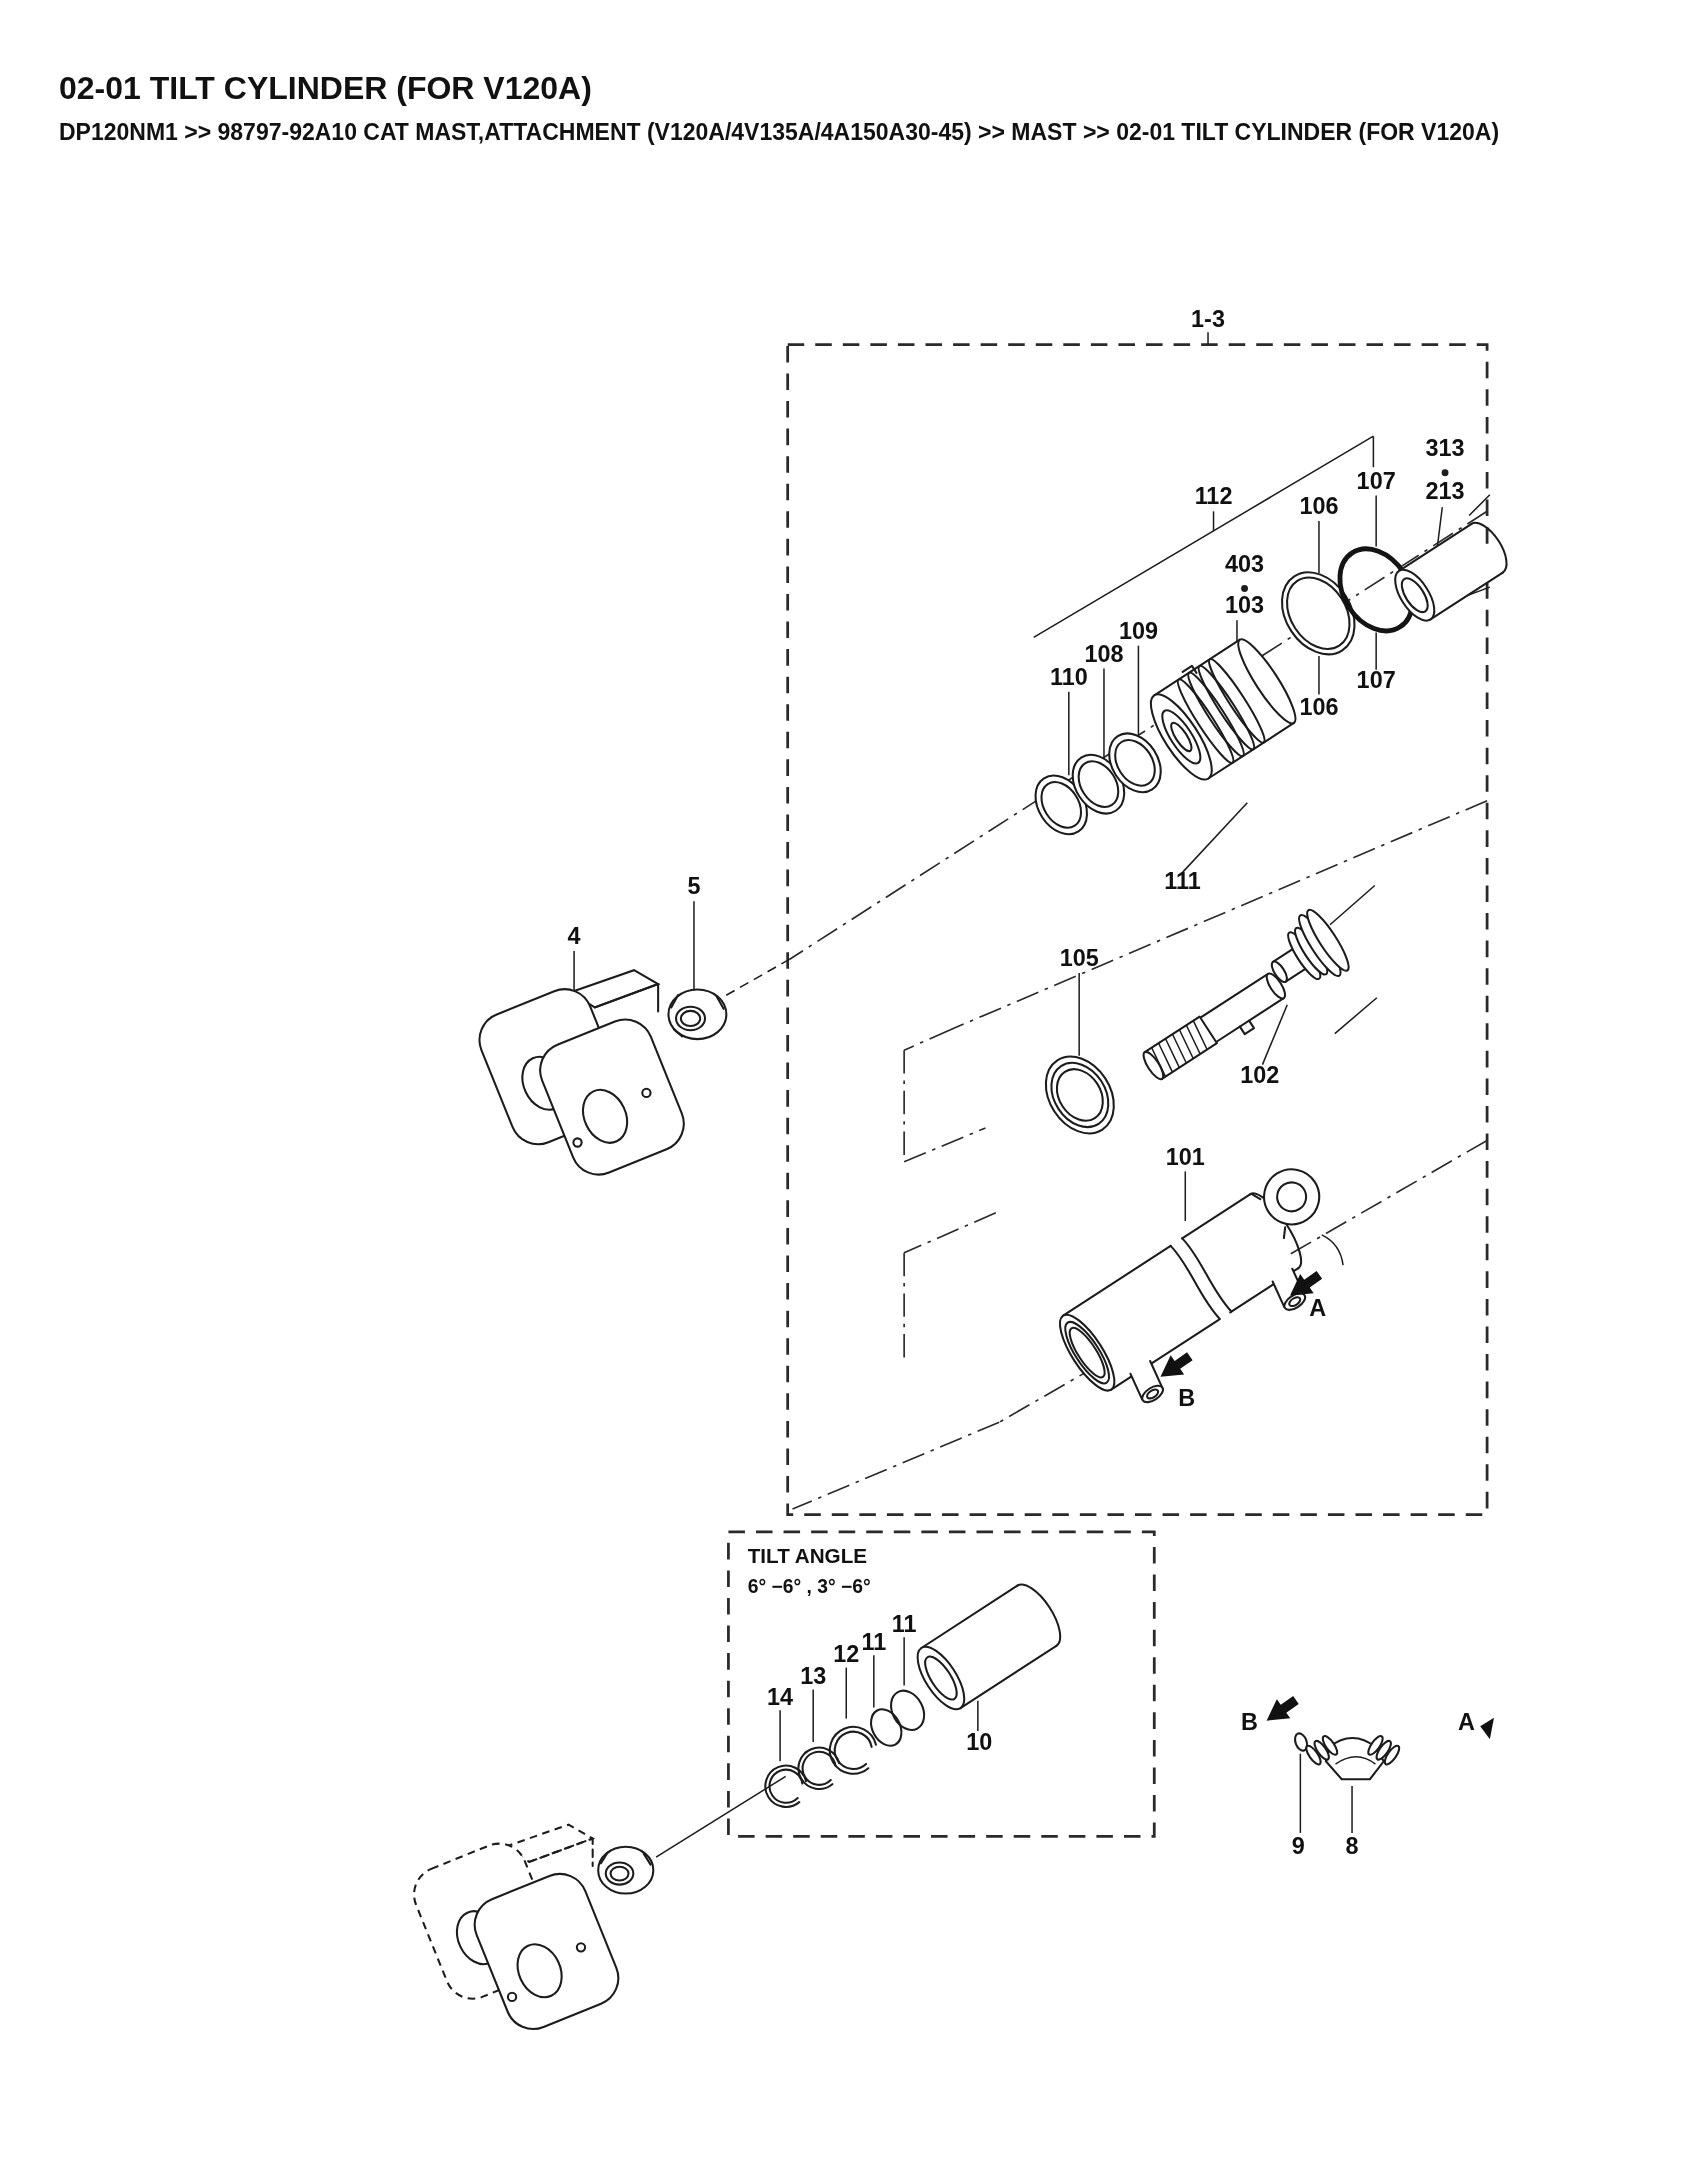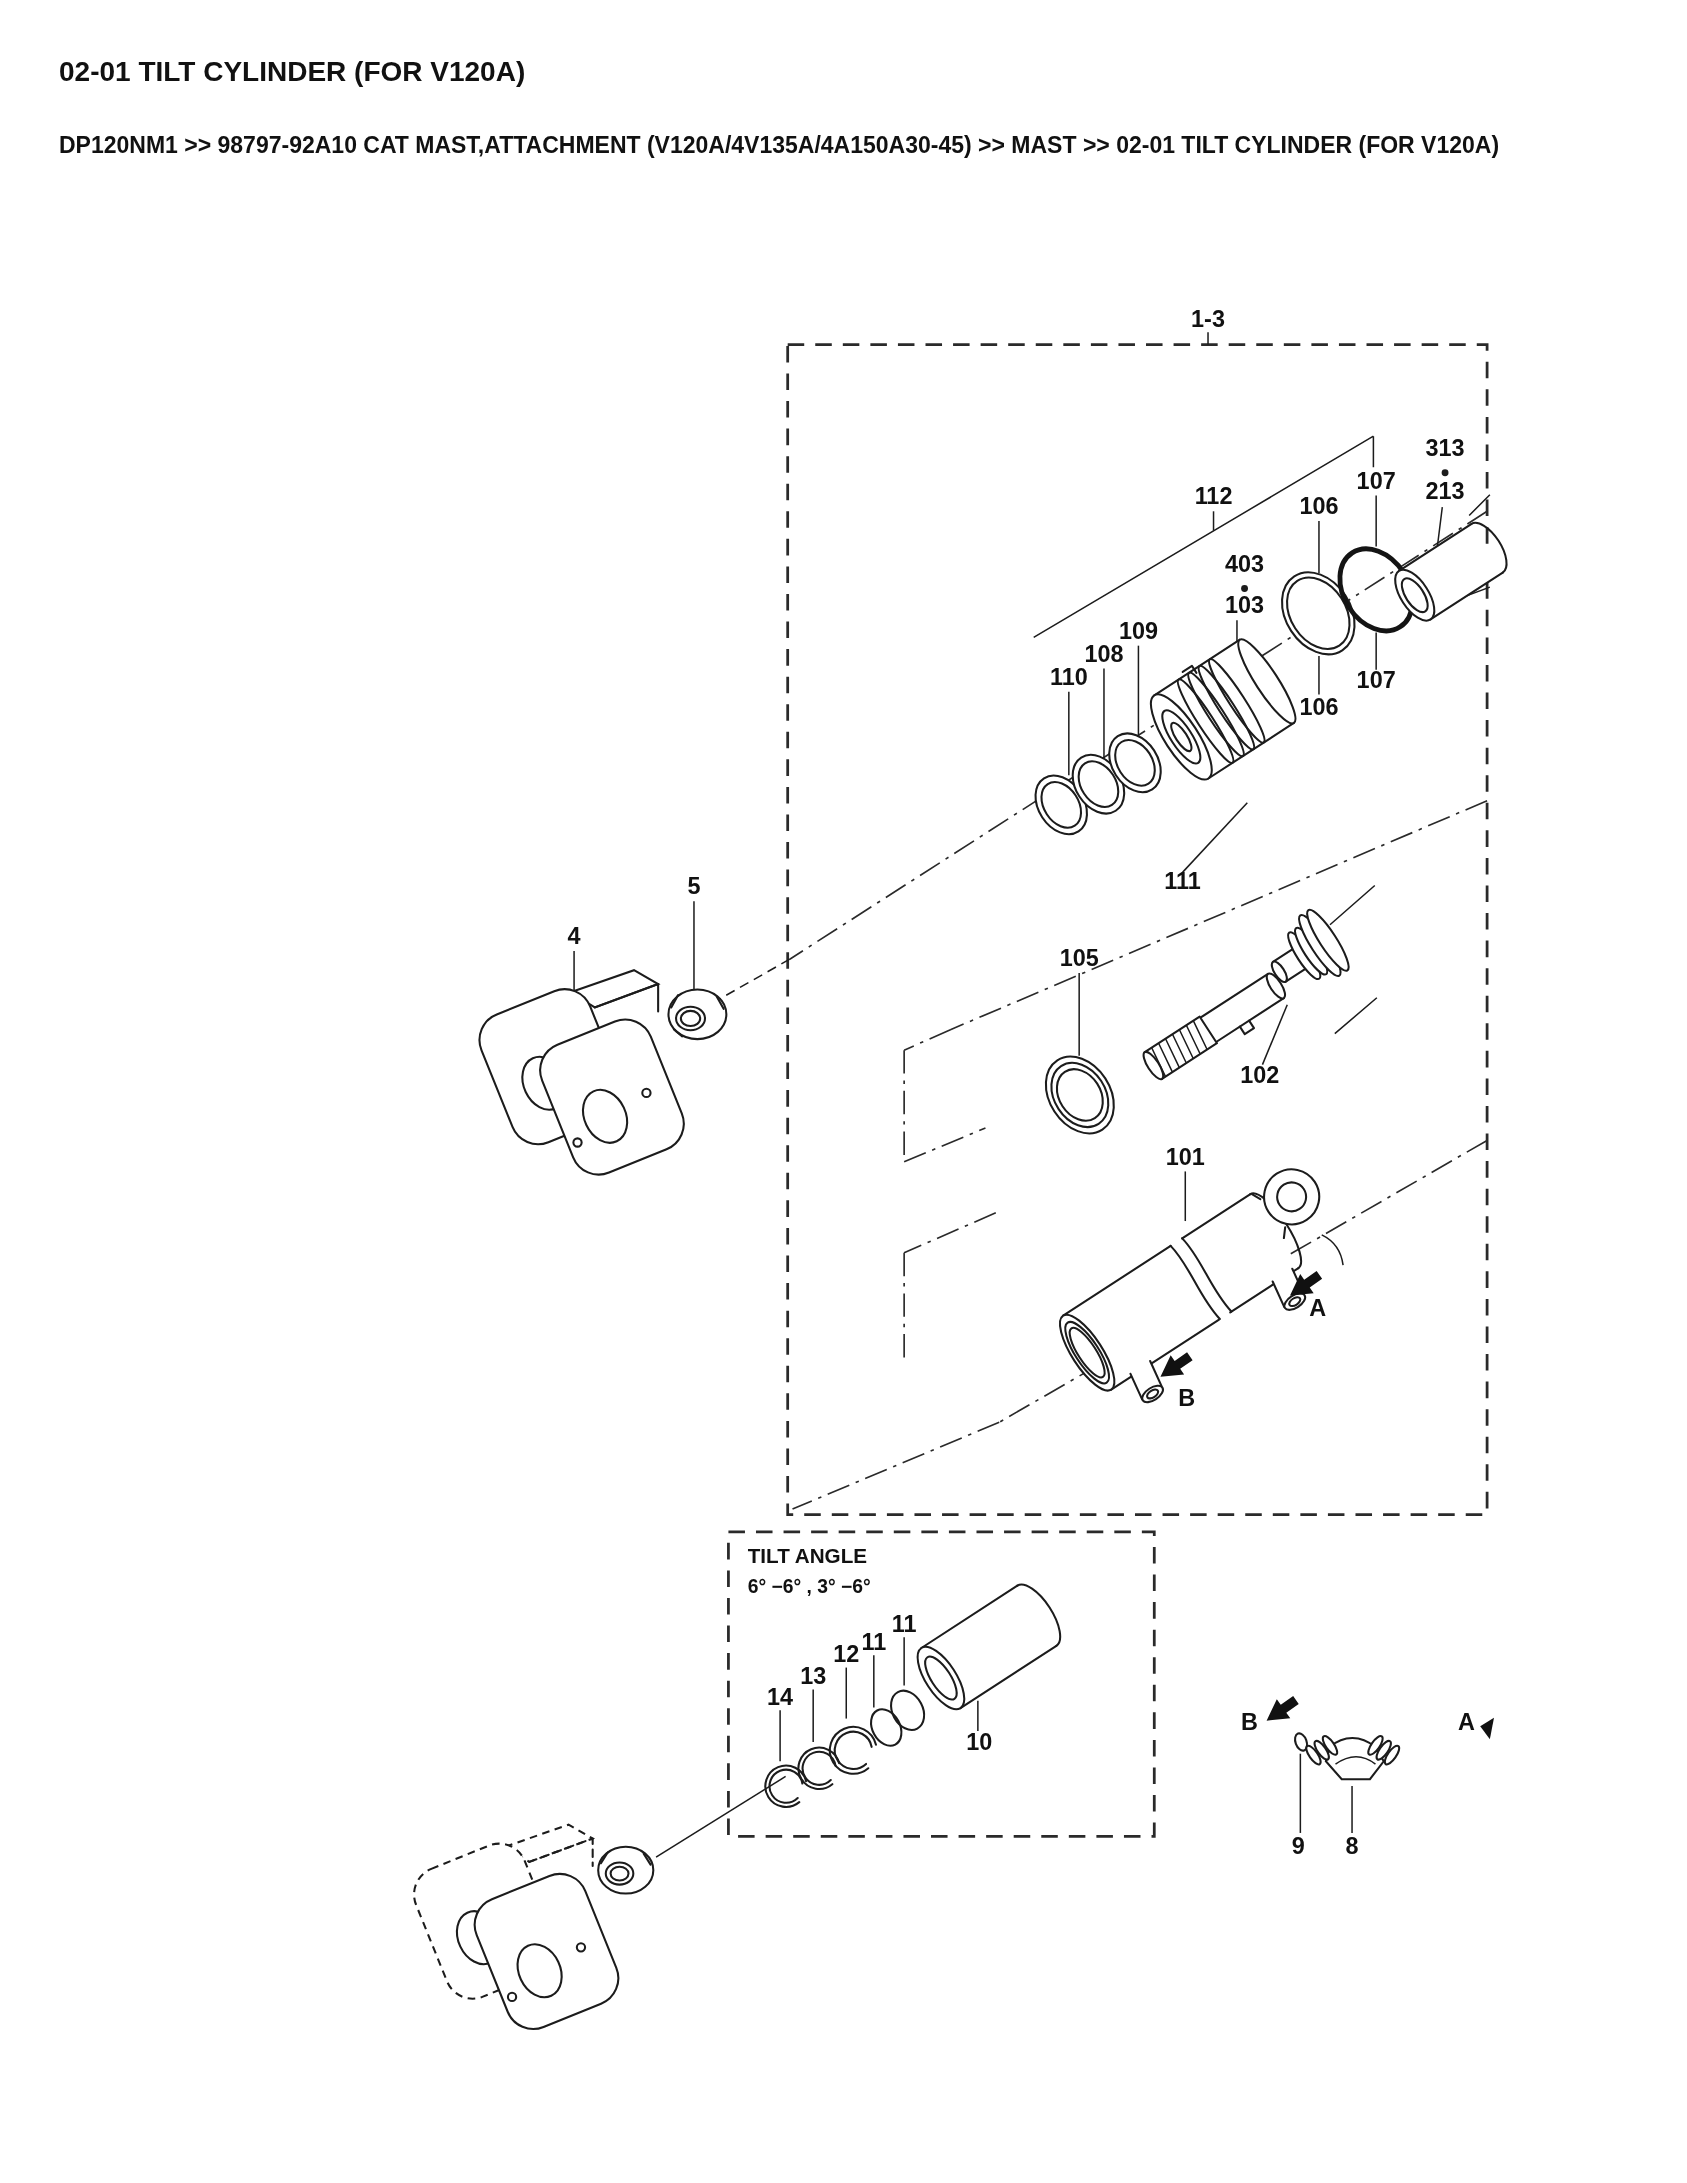--- a/index.html
+++ b/index.html
@@ -1,19 +1,19 @@
 <!DOCTYPE html>
 <html style="font-size:11px"><head>
 <meta charset="utf-8">
 <style>
   html,body{margin:0;padding:0;background:#fff;}
   .page{position:relative;width:1687px;height:2183px;background:#ffffff;overflow:hidden;
         font-family:"Liberation Sans",sans-serif;}
-  .title{position:absolute;left:59px;top:56px;font-size:28px;font-weight:bold;color:#111;white-space:nowrap;}
-  .breadcrumb{position:absolute;left:59px;top:132px;font-size:23px;font-weight:bold;color:#111;white-space:nowrap;}
+  .title{position:absolute;left:59px;top:70px;font-size:32px;font-weight:bold;color:#111;white-space:nowrap;}
+  .breadcrumb{position:absolute;left:59px;top:119px;font-size:23px;font-weight:bold;color:#111;white-space:nowrap;}
   svg{position:absolute;left:0;top:0;}
   svg *{vector-effect:none;}
   .ln{fill:none;stroke:#1c1c1c;stroke-width:3;stroke-linecap:round;stroke-linejoin:round;}
   .fw{fill:#ffffff;stroke:#1c1c1c;stroke-width:3;}
   .fwn{fill:#ffffff;stroke:none;}
   .thick{fill:none;stroke:#141414;stroke-width:7;}
   .thin{fill:none;stroke:#1c1c1c;stroke-width:2.2;}
   .dashbox{fill:none;stroke:#2a2a2a;stroke-width:4;stroke-dasharray:24 16;}
   .dashdot{fill:none;stroke:#2a2a2a;stroke-width:2.4;stroke-dasharray:34 10 5 10;}
   .ghost{stroke-dasharray:11 8;}

